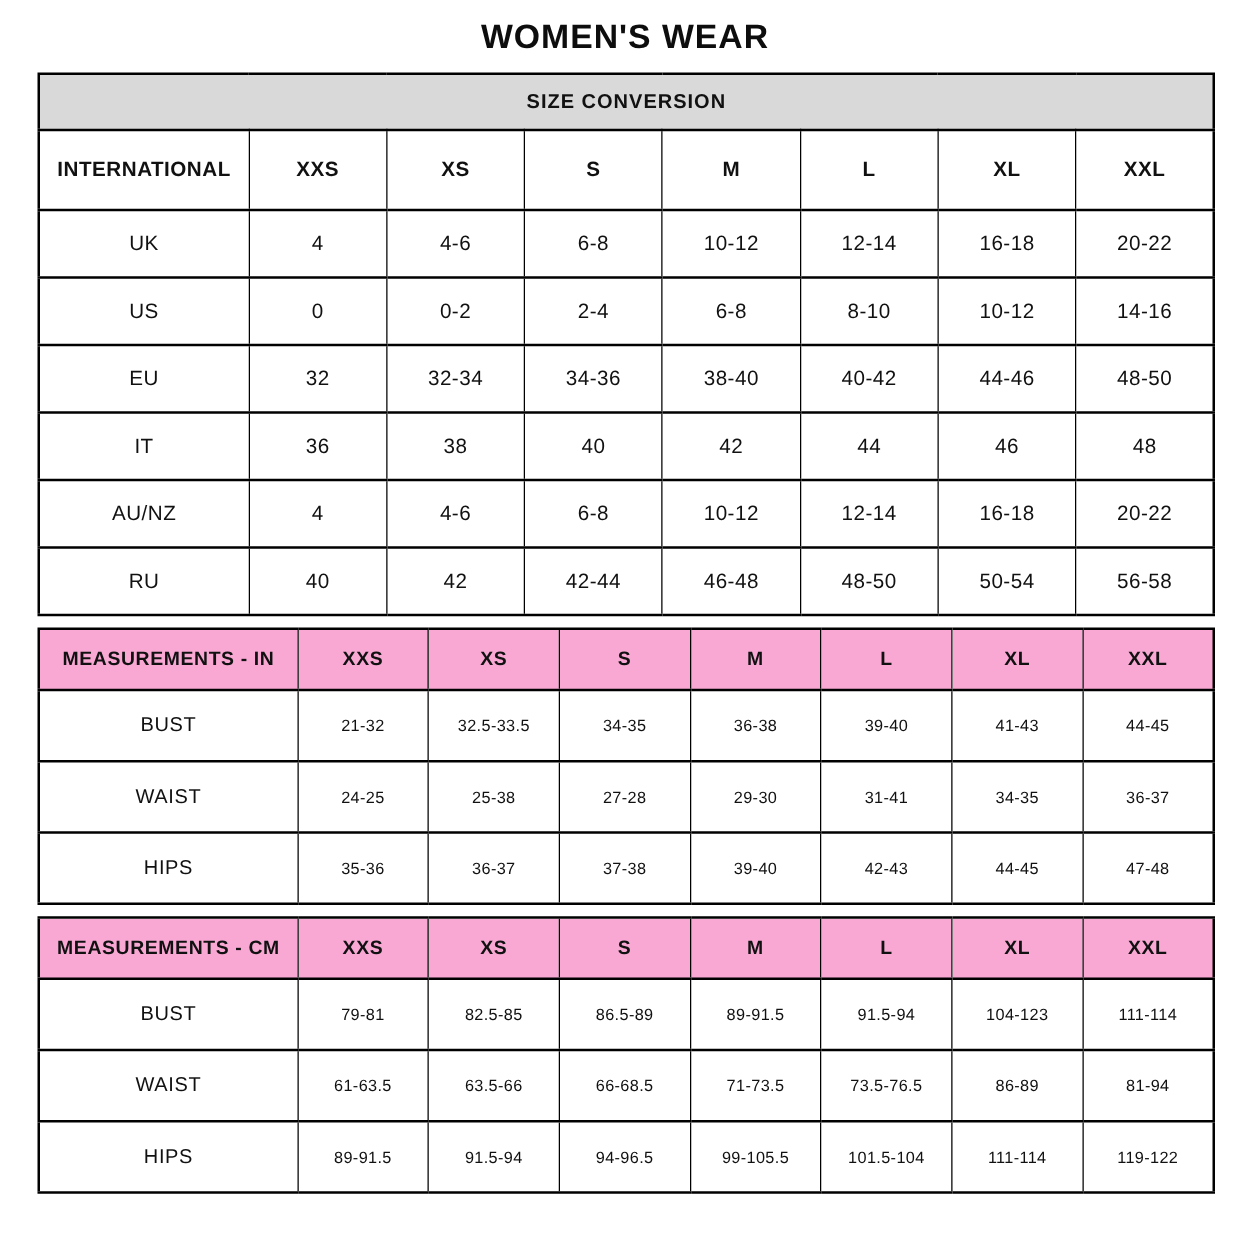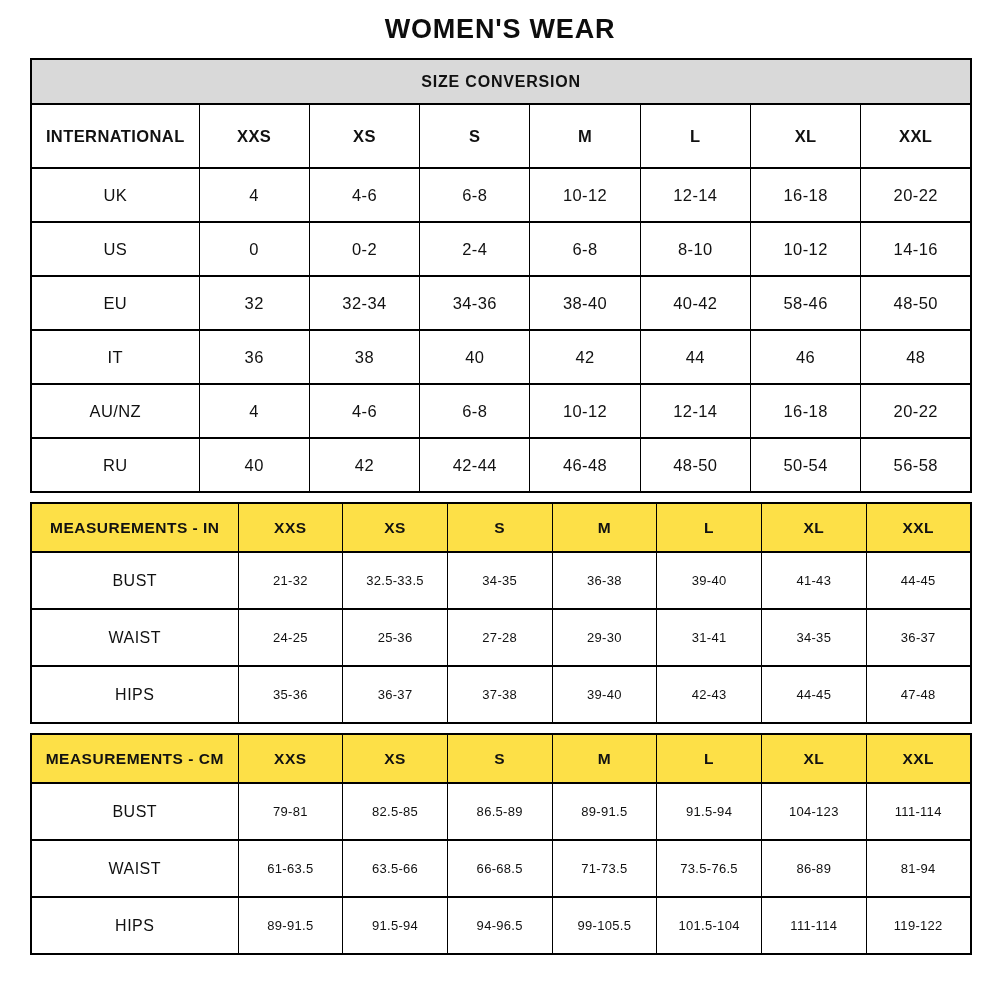--- a/index.html
+++ b/index.html
@@ -59,21 +59,21 @@
   }
   .t1 td {
     font-size: 16.5px;
     letter-spacing: 0.4px;
     height: 52px;
   }
   
   .t2 col.c0 { width: 207px; }
   .t2 col.c  { width: 104.7px; }
   .t2 tr.cols th {
-    background: #fde047;
+    background: #f9a8d4;
     font-weight: bold;
     font-size: 15.5px;
     letter-spacing: 0.5px;
     height: 47px;
   }
   .t2 td {
     font-size: 13px;
     letter-spacing: 0.3px;
     height: 55px;
     margin-top: 48px;
@@ -134,21 +134,21 @@
           <td>10-12</td>
           <td>14-16</td>
         </tr>
         <tr>
           <td>EU</td>
           <td>32</td>
           <td>32-34</td>
           <td>34-36</td>
           <td>38-40</td>
           <td>40-42</td>
-          <td>58-46</td>
+          <td>44-46</td>
           <td>48-50</td>
         </tr>
         <tr>
           <td>IT</td>
           <td>36</td>
           <td>38</td>
           <td>40</td>
           <td>42</td>
           <td>44</td>
           <td>46</td>
@@ -205,21 +205,21 @@
           <td>32.5-33.5</td>
           <td>34-35</td>
           <td>36-38</td>
           <td>39-40</td>
           <td>41-43</td>
           <td>44-45</td>
         </tr>
         <tr>
           <td>WAIST</td>
           <td>24-25</td>
-          <td>25-36</td>
+          <td>25-38</td>
           <td>27-28</td>
           <td>29-30</td>
           <td>31-41</td>
           <td>34-35</td>
           <td>36-37</td>
         </tr>
         <tr>
           <td>HIPS</td>
           <td>35-36</td>
           <td>36-37</td>

